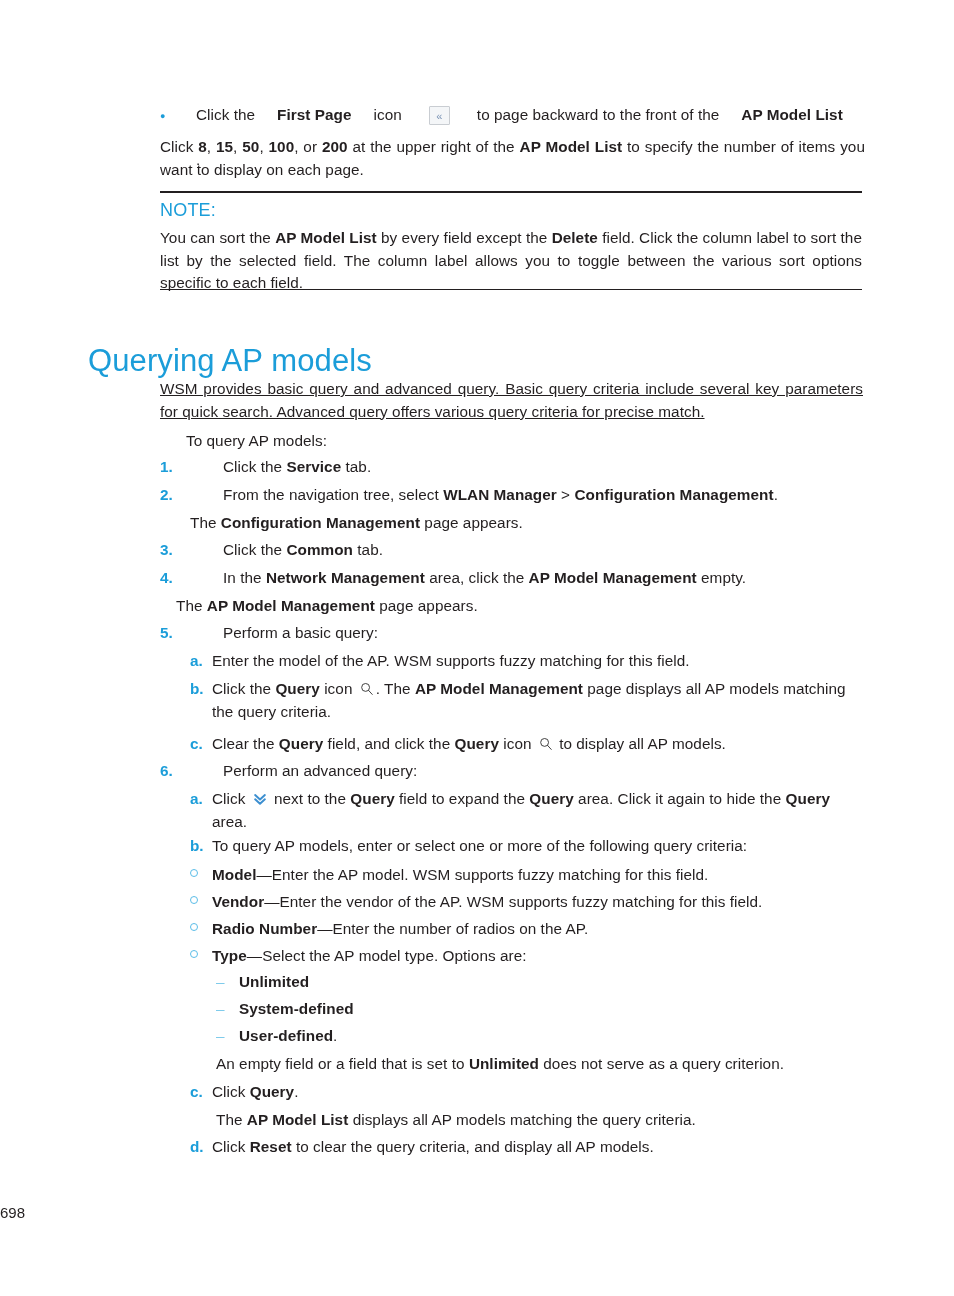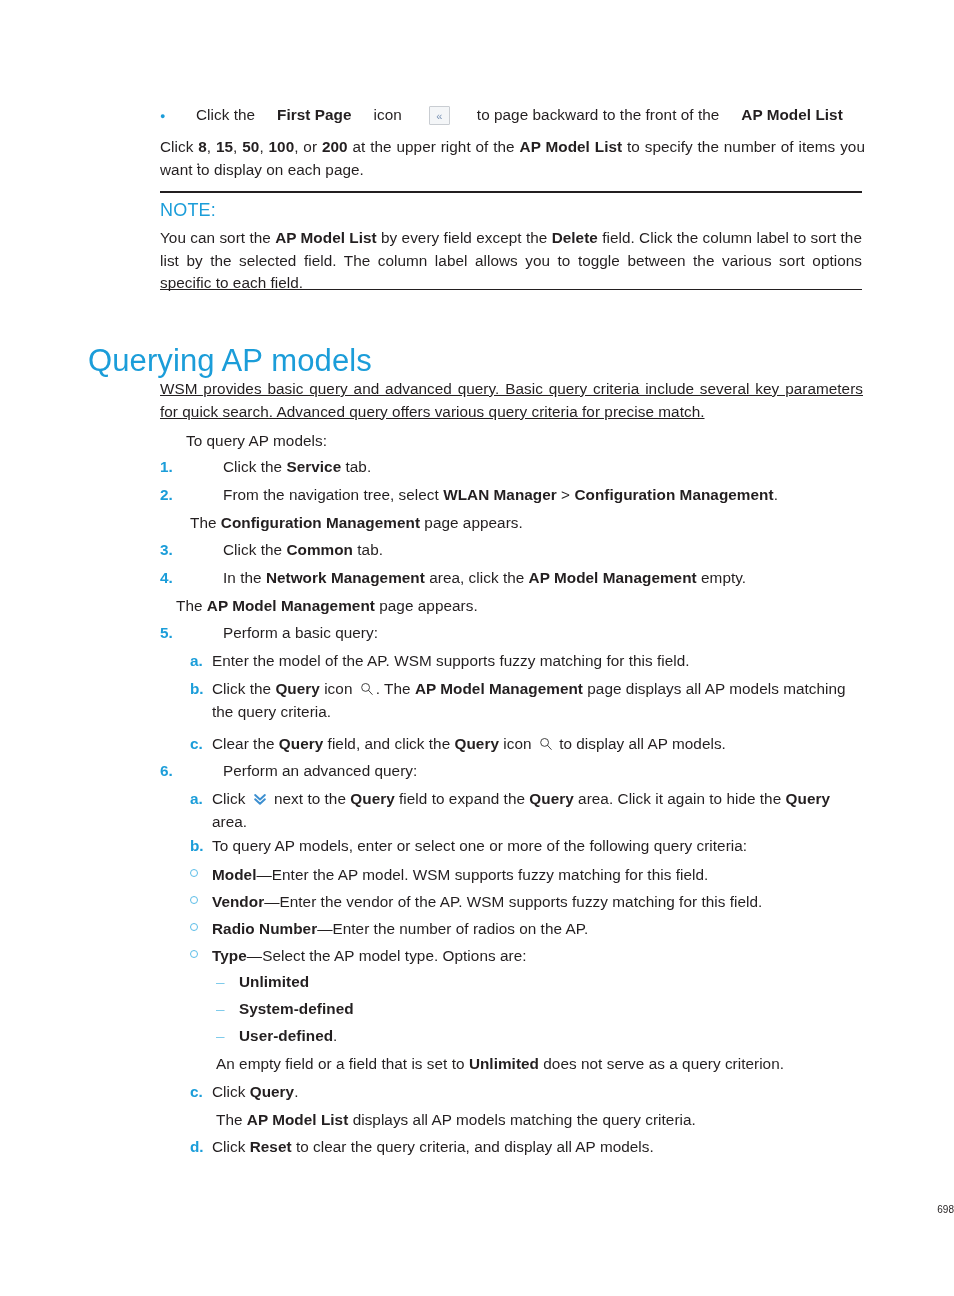--- a/index.html
+++ b/index.html
@@ -238,22 +238,22 @@
     vertical-align: -2px;
     margin: 0 3px;
   }
 
   
   .page-number {
     position: absolute;
     left: 0;
     top: 1204px;
     width: 954px;
-    text-align: right;
-    font-size: 10px;
+    text-align: left;
+    font-size: 15px;
     color: #231f20;
   }
 </style>
 </head>
 <body>
 
 <div class="page">
 
   <div class="bullet-row">
     <span class="bullet-dot"></span>

